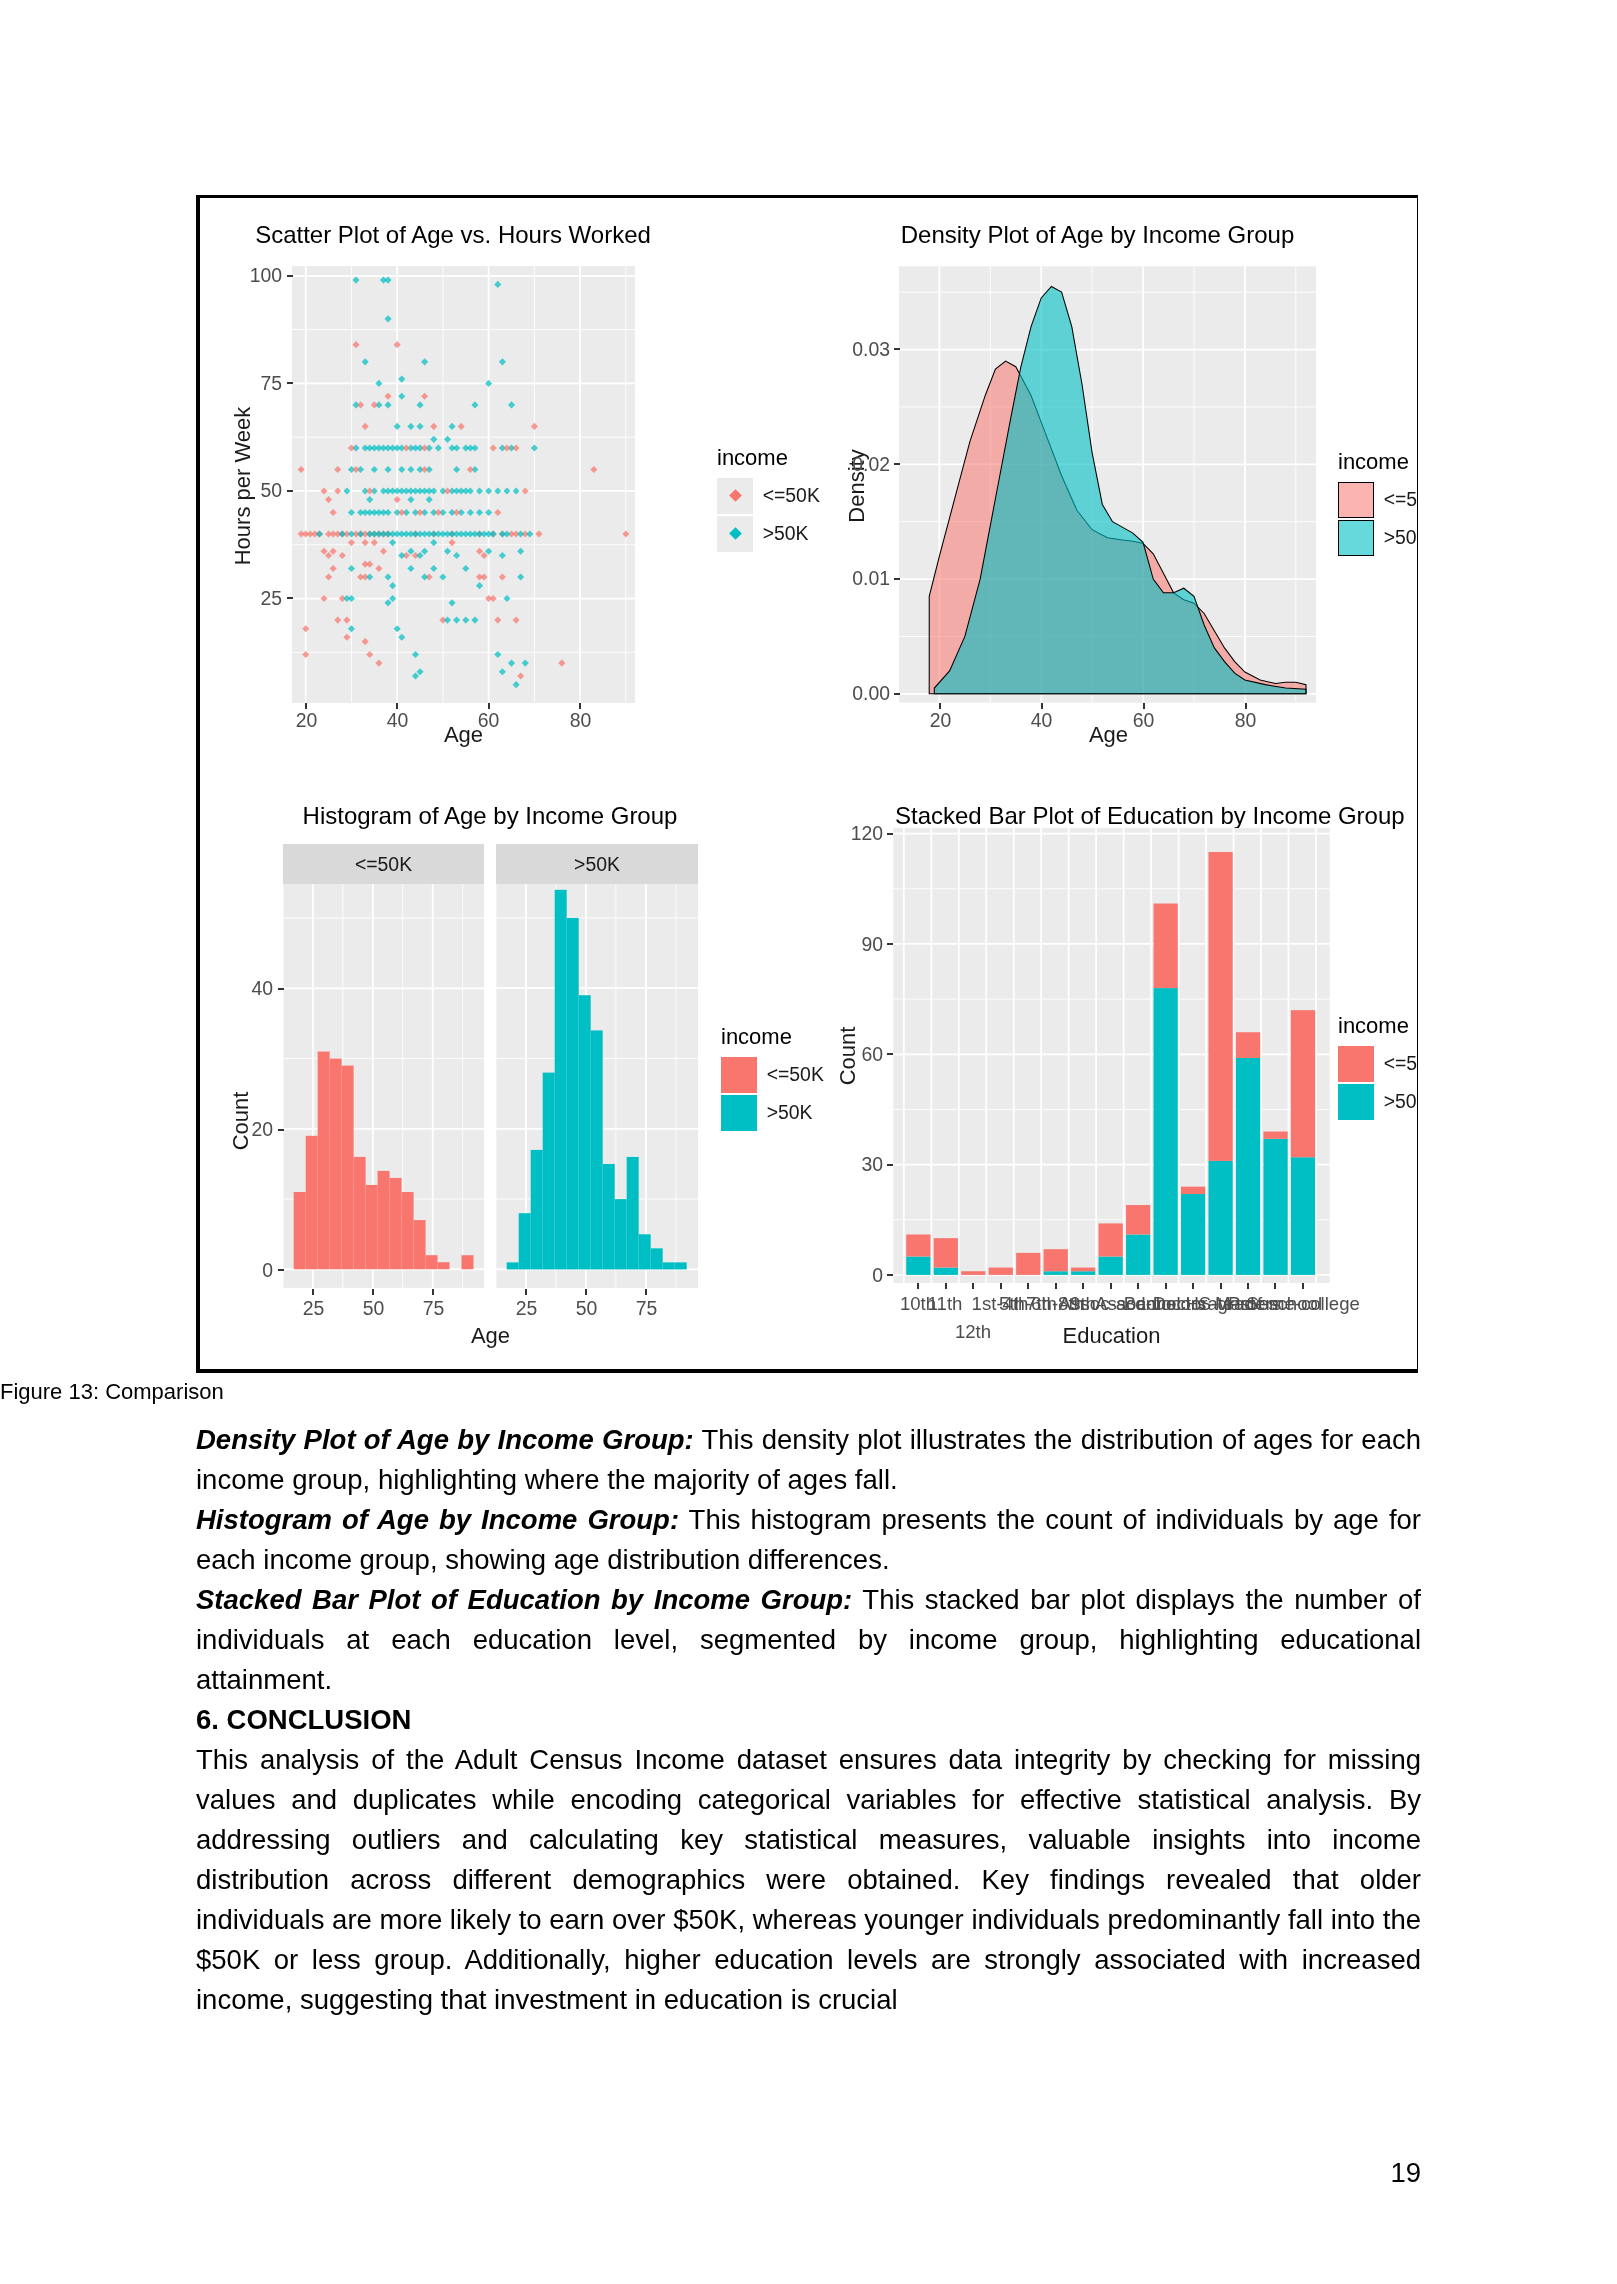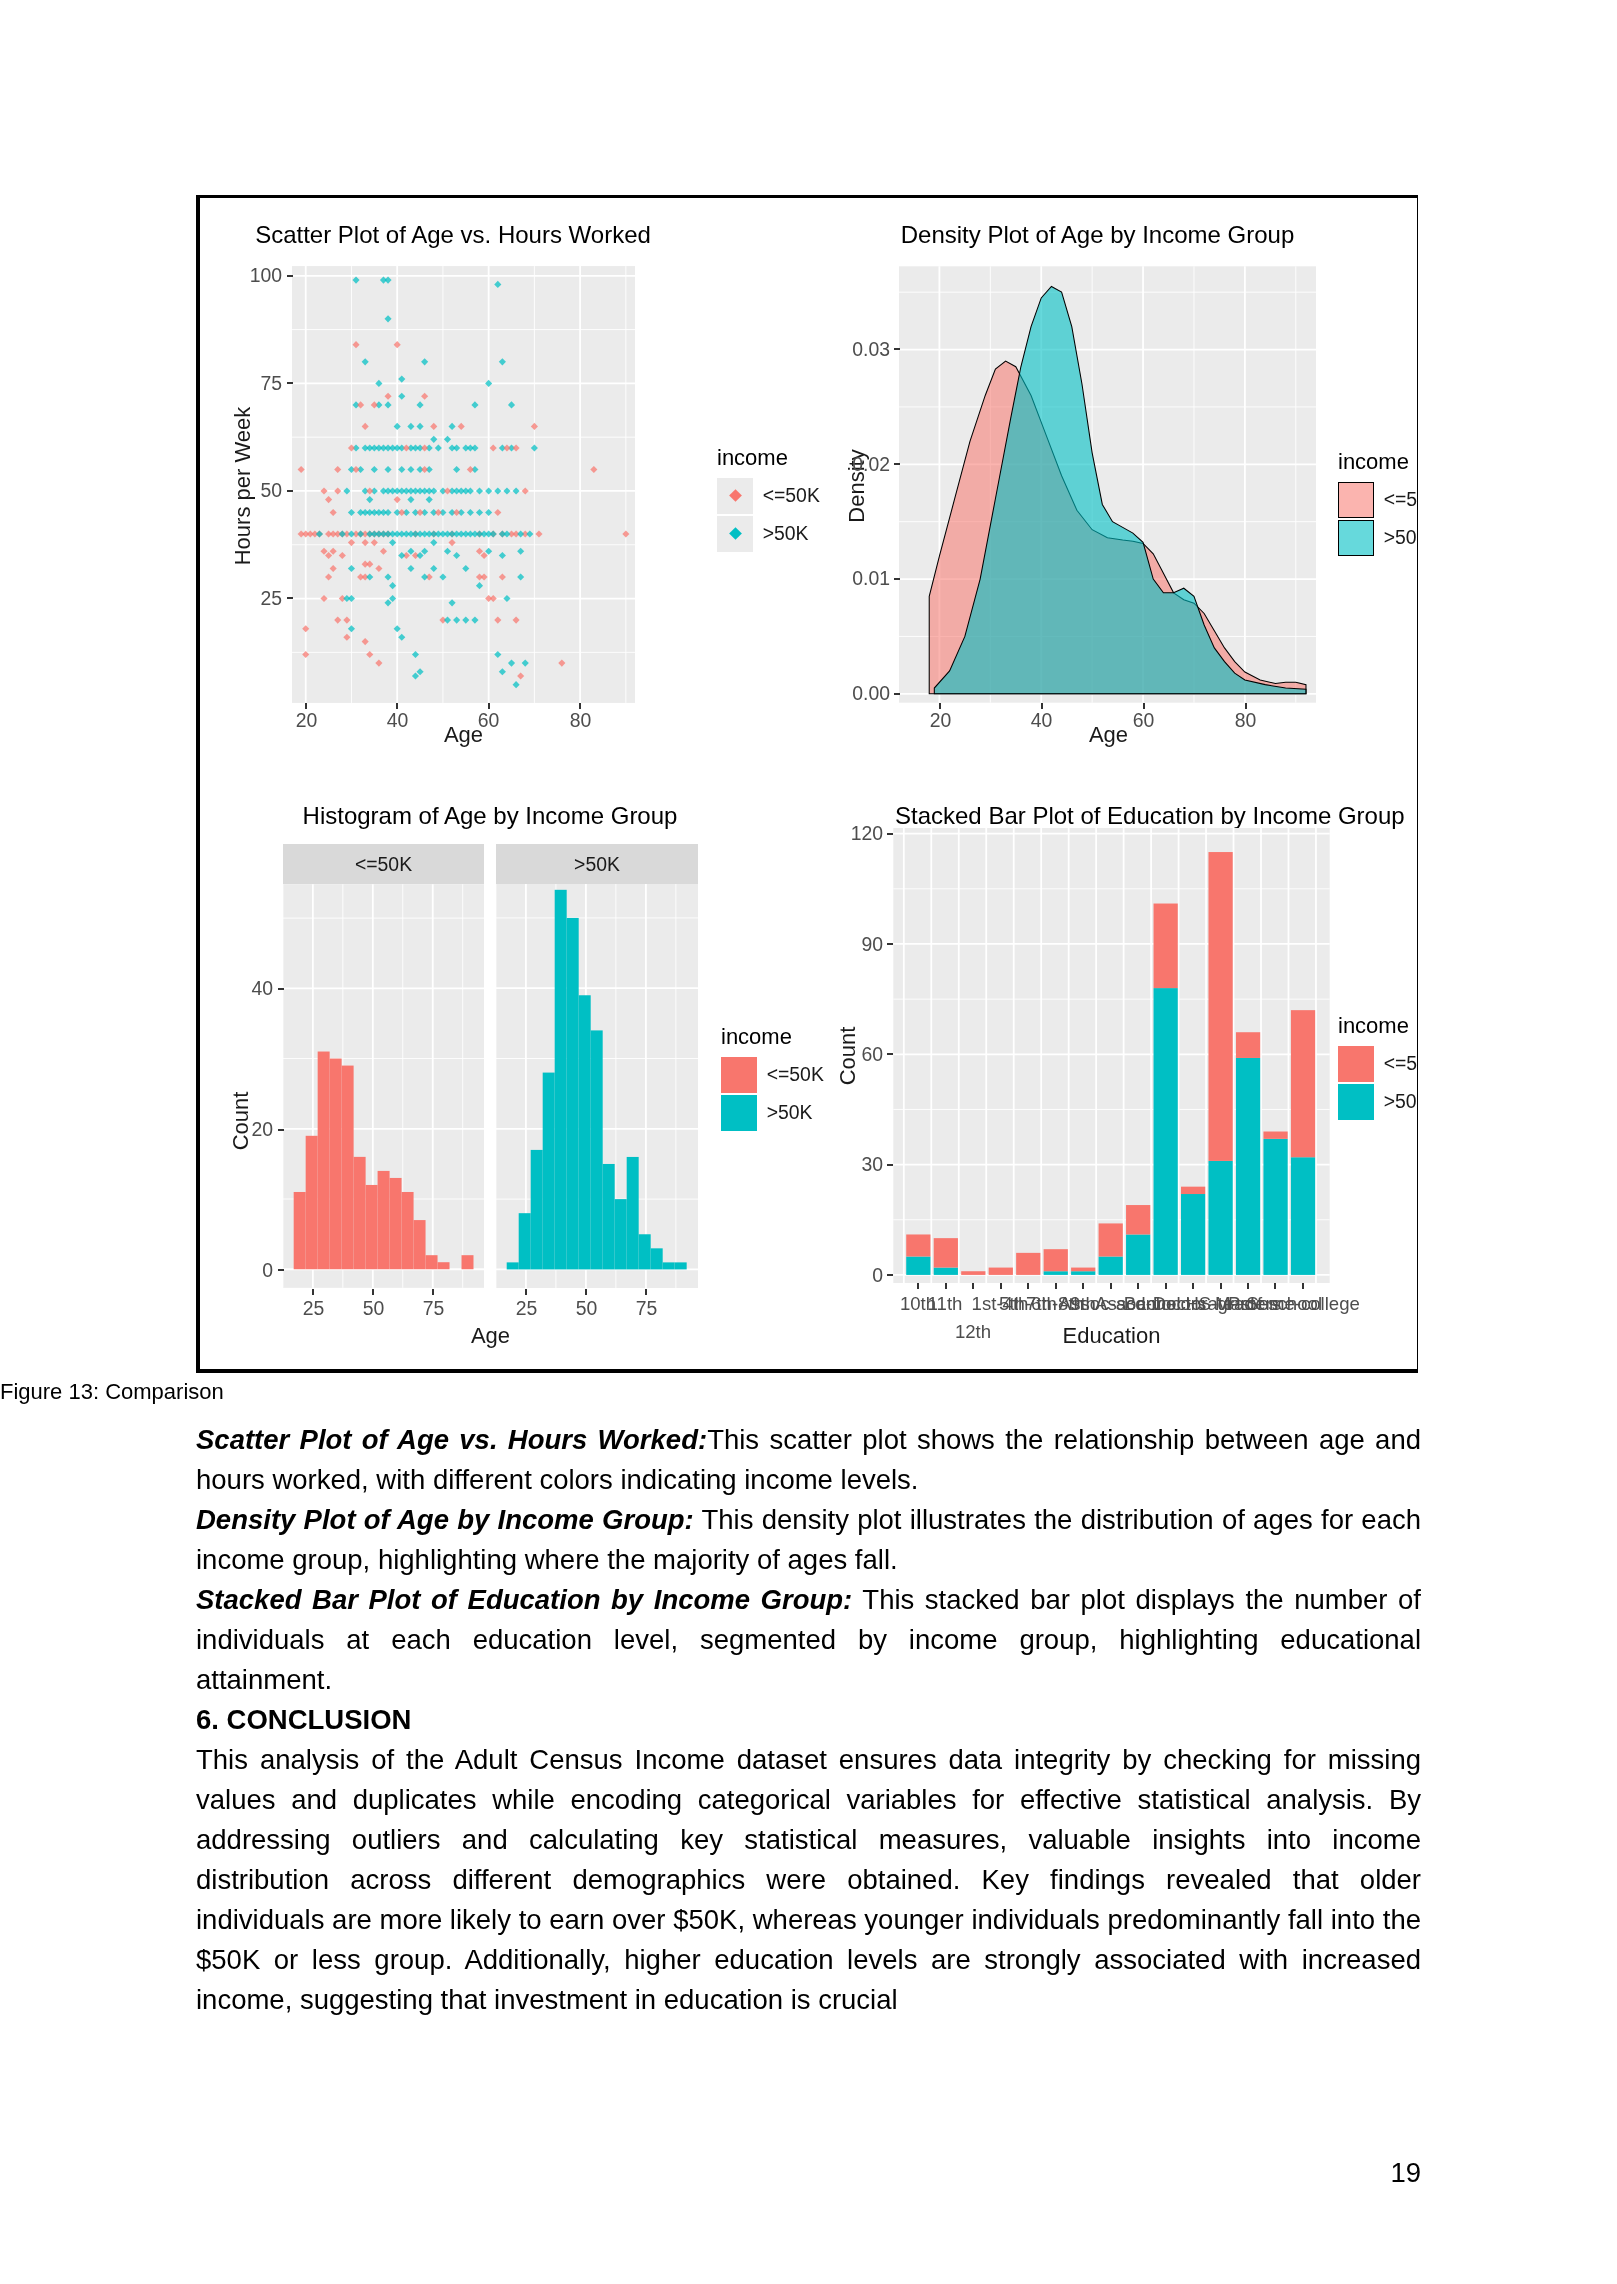--- a/index.html
+++ b/index.html
@@ -641,22 +641,22 @@
         <div class="tick-label" style="left: 633px; top: 735px; width: 50px; text-align: right;">90</div>
         <div class="abs" style="left: 687px; top: 745px; width: 5.7px; height: 1.6px; background: rgb(51, 51, 51);"></div>
         <div class="tick-label" style="left: 633px; top: 624px; width: 50px; text-align: right;">120</div>
         <div class="abs" style="left: 687px; top: 635px; width: 5.7px; height: 1.6px; background: rgb(51, 51, 51);"></div>
       </div>
   </div>
 
   <div class="caption" style="top:1379px">Figure 13: Comparison</div>
 
   <div class="body-text" style="top:1420px">
-    <p><span class="lead">Scatter Plot of Age vs. Hours Worked:</span><span>This scatter plot shows the relationship between age and hours worked, with different colors indicating income levels.</span></p>
     <p><span class="lead">Density Plot of Age by Income Group:</span><span> This density plot illustrates the distribution of ages for each income group, highlighting where the majority of ages fall.</span></p>
+    <p><span class="lead">Histogram of Age by Income Group:</span><span> This histogram presents the count of individuals by age for each income group, showing age distribution differences.</span></p>
     <p><span class="lead">Stacked Bar Plot of Education by Income Group:</span><span> This stacked bar plot displays the number of individuals at each education level, segmented by income group, highlighting educational attainment.</span></p>
     <p class="conclusion-heading">6. CONCLUSION</p>
     <p>This analysis of the Adult Census Income dataset ensures data integrity by checking for missing values and duplicates while encoding categorical variables for effective statistical analysis. By addressing outliers and calculating key statistical measures, valuable insights into income distribution across different demographics were obtained. Key findings revealed that older individuals are more likely to earn over $50K, whereas younger individuals predominantly fall into the $50K or less group. Additionally, higher education levels are strongly associated with increased income, suggesting that investment in education is crucial</p>
   </div>
 
   <div class="page-number" style="top:2157px">19</div>
 </div>
 
 
 </body></html>

